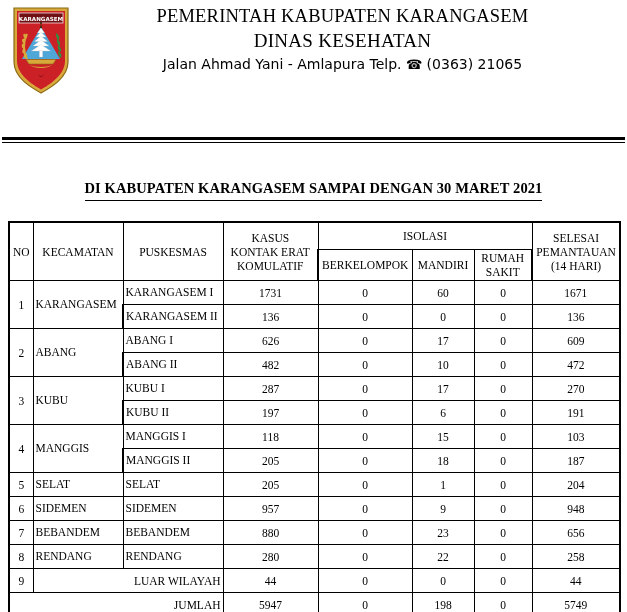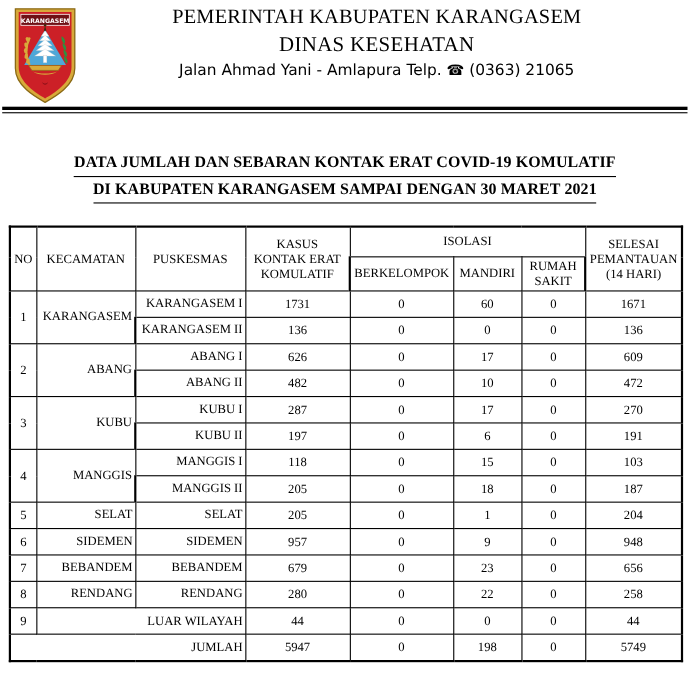--- a/index.html
+++ b/index.html
@@ -13,21 +13,21 @@
     height: 612px;
     overflow: hidden;
     font-family: "Liberation Serif", "DejaVu Serif", serif;
     color: #000000;
     position: relative;
   }
 
   
   .letterhead {
     position: relative;
-    height: 96px;
+    height: 136px;
   }
   .logo {
     position: absolute;
     left: 10px;
     top: 4px;
     width: 62px;
     height: 92px;
   }
   .letterhead-text {
     padding-left: 84px;
@@ -116,21 +116,21 @@
   table.report tr:first-child th { border-top-width: 2px; font-family: Liberation Serif, serif; }
   table.report tr:last-child td { border-bottom-width: 2px; }
   table.report td:first-child,
   table.report th:first-child { border-left-width: 2px; }
   table.report td:last-child,
   table.report th:last-child { border-right-width: 2px; }
 
   th.hc { text-align: center; line-height: 14px; }
   td.num { text-align: center; }
   td.no { text-align: center; }
-  td.txt { text-align: right; padding-left: 4px; line-height: 13px; }
+  td.txt { text-align: left; padding-left: 4px; line-height: 13px; }
   td.ctr { text-align: right; margin-left: 16px; }
 
   col.c-no    { width: 24px; }
   col.c-kec   { width: 90px; }
   col.c-pus   { width: 100px; }
   col.c-kasus { width: 95px; }
   col.c-berk  { width: 94px; }
   col.c-mand  { width: 62px; }
   col.c-rs    { width: 58px; }
   col.c-sel   { width: 88px; }
@@ -194,21 +194,20 @@
     <div class="lh-line1">PEMERINTAH KABUPATEN KARANGASEM</div>
     <div class="lh-line2">DINAS KESEHATAN</div>
     <div class="lh-line3"><span>Jalan Ahmad Yani  - Amlapura Telp. </span><span class="phone-glyph">☎</span><span> (0363) 21065</span></div>
   </div>
 </div>
 
 <div class="rule-thick"></div>
 <div class="rule-thin"></div>
 
 <div class="report-title">
-  <div><span>DATA JUMLAH DAN SEBARAN KONTAK ERAT COVID-19 KOMULATIF</span></div>
   <div><span>DI KABUPATEN KARANGASEM SAMPAI DENGAN 30 MARET 2021</span></div>
 </div>
 
 <div class="table-wrap">
   <table class="report">
     <colgroup>
       <col class="c-no">
         <col class="c-kec">
         <col class="c-pus">
         <col class="c-kasus">
@@ -340,21 +339,21 @@
         <td class="num">0</td>
         <td class="num">9</td>
         <td class="num">0</td>
         <td class="num">948</td>
       </tr>
 
       <tr class="body-row">
         <td class="no">7</td>
         <td class="txt">BEBANDEM</td>
         <td class="txt">BEBANDEM</td>
-        <td class="num">679</td>
+        <td class="num">880</td>
         <td class="num">0</td>
         <td class="num">23</td>
         <td class="num">0</td>
         <td class="num">656</td>
       </tr>
 
       <tr class="body-row">
         <td class="no">8</td>
         <td class="txt">RENDANG</td>
         <td class="txt">RENDANG</td>

